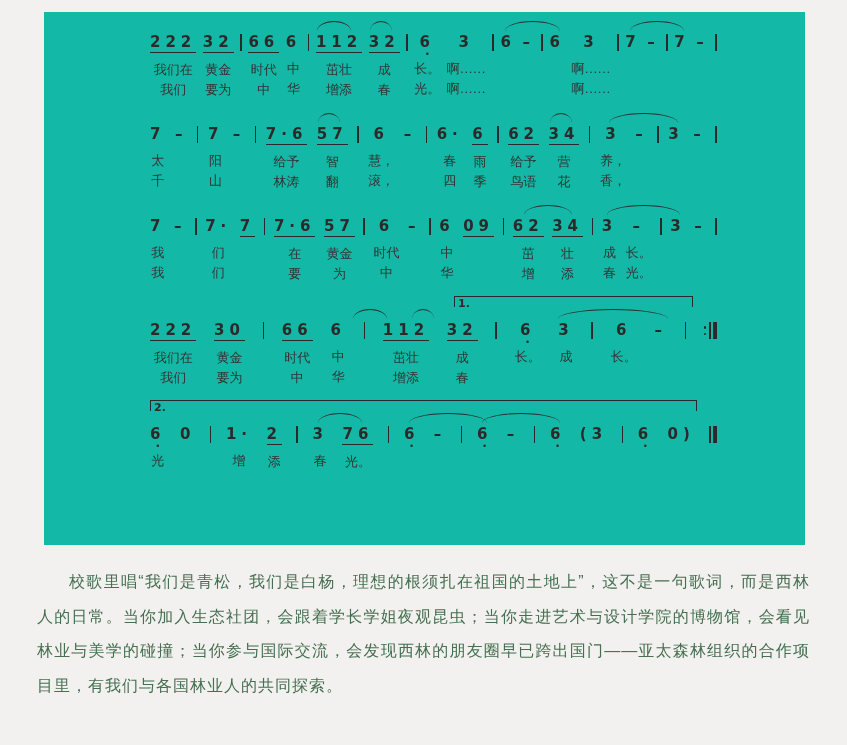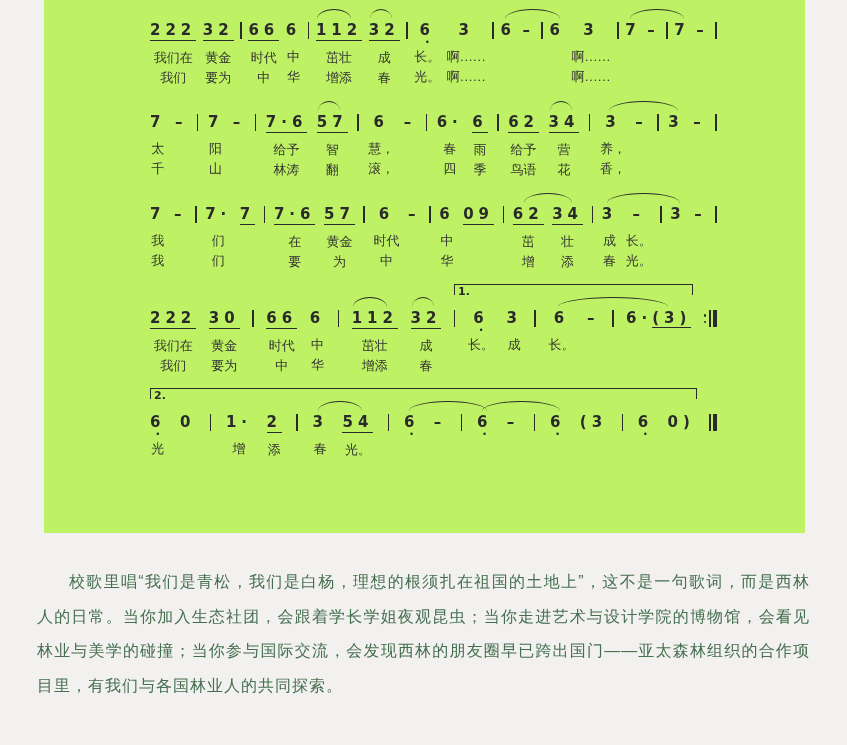--- a/index.html
+++ b/index.html
@@ -3,22 +3,22 @@
 <meta charset="utf-8">
 <style>
   html,body{margin:0;padding:0;}
   body{
     width:847px;height:745px;
     background:#f2f1ef;
     font-family:"Liberation Sans",sans-serif;
     position:relative;overflow:hidden;
   }
   .card{
-    position:absolute;left:44px;top:0;width:761px;height:533px;
-    background:#bef264;
+    position:absolute;left:44px;top:12px;width:761px;height:533px;
+    background:#14b8a6;
   }
   .music{
     position:absolute;left:106px;top:6px;width:567px;
     color:#2a2a2a;
   }
   .system{
     position:relative;
     display:flex;justify-content:space-between;align-items:flex-start;
     padding-top:14px;margin-bottom:10px;
   }
@@ -514,26 +514,20 @@
         </div>
         <div class="col">
           <div class="n">–</div>
           <div class="dbrow"></div>
           <div class="lyr"></div>
           <div class="lyr"></div>
         </div>
         <div class="col barcol">
           <div class="bar"></div>
         </div>
-        <div class="col">
-          <div class="n"><span>6·</span><span class="u">(3)</span></div>
-          <div class="dbrow"></div>
-          <div class="lyr"></div>
-          <div class="lyr"></div>
-        </div>
         <div class="col barcol">
           <div class="rptdots">
             <i></i>
             <i></i>
           </div>
           <div class="bar"></div>
           <div class="bar thick"></div>
         </div>
         <div class="arc" style="left: 203px; width: 33.5px;"></div>
         <div class="arc" style="left: 262px; width: 22.25px;"></div>
@@ -573,21 +567,21 @@
         <div class="col barcol">
           <div class="bar"></div>
         </div>
         <div class="col">
           <div class="n">3</div>
           <div class="dbrow"></div>
           <div class="lyr">春</div>
           <div class="lyr"></div>
         </div>
         <div class="col">
-          <div class="n u">54</div>
+          <div class="n u">76</div>
           <div class="dbrow"></div>
           <div class="lyr">光。</div>
           <div class="lyr"></div>
         </div>
         <div class="col barcol">
           <div class="bar"></div>
         </div>
         <div class="col">
           <div class="n">6</div>
           <div class="dbrow">•</div>

